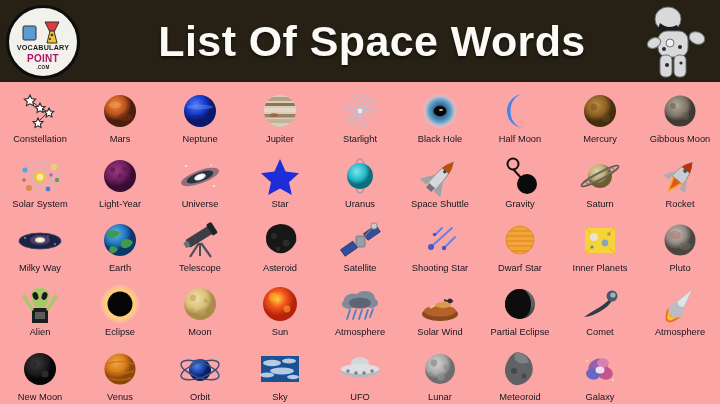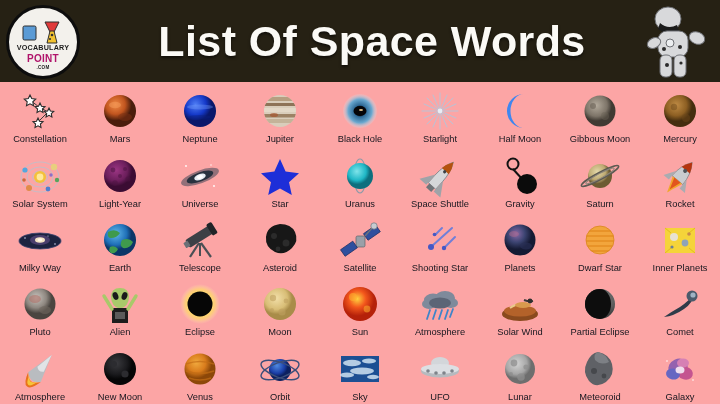--- a/index.html
+++ b/index.html
@@ -164,90 +164,90 @@
           <rect x="4" y="23" width="36" height="3.5" fill="#9c8265"></rect>
           <rect x="4" y="28" width="36" height="4" fill="#c4b399"></rect>
           <ellipse cx="16" cy="24" rx="4" ry="2" fill="#a5552f" opacity=".7"></ellipse>
         </g>
       </svg>
       <div class="label">Jupiter</div>
     </div>
 
     <div class="cell">
       <svg class="icon" viewBox="0 0 44 42">
-        <defs>
-            <radialGradient id="gbh" cx="50%" cy="50%">
-              <stop offset=".22" stop-color="#07090d"></stop>
-              <stop offset=".35" stop-color="#2f6a96"></stop>
-              <stop offset=".7" stop-color="#6aa8cf"></stop>
-              <stop offset="1" stop-color="#cfe2ee" stop-opacity=".15"></stop>
-            </radialGradient>
-          </defs>
-        <circle cx="22" cy="20" r="17" fill="url(#gbh)"></circle>
-        <ellipse cx="22" cy="20" rx="6.5" ry="5" fill="#050507"></ellipse>
-        <ellipse cx="23" cy="19" rx="2" ry="1.1" fill="#e2c38a"></ellipse>
-      </svg>
-      <div class="label">Black Hole</div>
-    </div>
-
-    <div class="cell">
-      <svg class="icon" viewBox="0 0 44 42">
         <g stroke="#b9c3d6" stroke-width="1" stroke-linecap="round">
           <line x1="22" y1="2" x2="22" y2="38"></line>
             <line x1="4" y1="20" x2="40" y2="20"></line>
           <line x1="9" y1="7" x2="35" y2="33"></line>
             <line x1="35" y1="7" x2="9" y2="33"></line>
           <line x1="15" y1="4" x2="29" y2="36"></line>
             <line x1="29" y1="4" x2="15" y2="36"></line>
           <line x1="6" y1="13" x2="38" y2="27"></line>
             <line x1="38" y1="13" x2="6" y2="27"></line>
         </g>
         <circle cx="22" cy="20" r="2.4" fill="#e8edf5"></circle>
       </svg>
       <div class="label">Starlight</div>
     </div>
 
     <div class="cell">
       <svg class="icon" viewBox="0 0 44 42">
+        <defs>
+            <radialGradient id="gbh" cx="50%" cy="50%">
+              <stop offset=".22" stop-color="#07090d"></stop>
+              <stop offset=".35" stop-color="#2f6a96"></stop>
+              <stop offset=".7" stop-color="#6aa8cf"></stop>
+              <stop offset="1" stop-color="#cfe2ee" stop-opacity=".15"></stop>
+            </radialGradient>
+          </defs>
+        <circle cx="22" cy="20" r="17" fill="url(#gbh)"></circle>
+        <ellipse cx="22" cy="20" rx="6.5" ry="5" fill="#050507"></ellipse>
+        <ellipse cx="23" cy="19" rx="2" ry="1.1" fill="#e2c38a"></ellipse>
+      </svg>
+      <div class="label">Black Hole</div>
+    </div>
+
+    <div class="cell">
+      <svg class="icon" viewBox="0 0 44 42">
         <path d="M26 3 A17 17 0 1 0 26 37 A13.5 17 0 1 1 26 3 Z" fill="#3f86ef"></path>
       </svg>
       <div class="label">Half Moon</div>
+    </div>
+
+    <div class="cell">
+      <svg class="icon" viewBox="0 0 44 42">
+        <defs>
+            <radialGradient id="gme" cx="38%" cy="32%">
+              <stop offset="0" stop-color="#c08c45"></stop>
+              <stop offset=".65" stop-color="#8d5f23"></stop>
+              <stop offset="1" stop-color="#452d0f"></stop>
+            </radialGradient>
+          </defs>
+        <circle cx="22" cy="20" r="16" fill="url(#gme)"></circle>
+        <circle cx="16" cy="16" r="3.2" fill="#6f4a1a" opacity=".5"></circle>
+        <circle cx="28" cy="27" r="4" fill="#6f4a1a" opacity=".45"></circle>
+      </svg>
+      <div class="label">Mercury</div>
     </div>
 
     <div class="cell">
       <svg class="icon" viewBox="0 0 44 42">
         <defs>
             <radialGradient id="ggm" cx="38%" cy="32%">
               <stop offset="0" stop-color="#b3aa9c"></stop>
               <stop offset=".7" stop-color="#7d7468"></stop>
               <stop offset="1" stop-color="#403a33"></stop>
             </radialGradient>
           </defs>
         <circle cx="22" cy="20" r="15.5" fill="url(#ggm)"></circle>
         <circle cx="15" cy="15" r="3" fill="#6b6357" opacity=".6"></circle>
         <circle cx="27" cy="25" r="4" fill="#6b6357" opacity=".45"></circle>
         <path d="M37 12 A15.5 15.5 0 0 1 30 33 A15.5 15.5 0 0 0 37 12Z" fill="#2b2722" opacity=".5"></path>
       </svg>
       <div class="label">Gibbous Moon</div>
-    </div>
-
-    <div class="cell">
-      <svg class="icon" viewBox="0 0 44 42">
-        <defs>
-            <radialGradient id="gme" cx="38%" cy="32%">
-              <stop offset="0" stop-color="#c08c45"></stop>
-              <stop offset=".65" stop-color="#8d5f23"></stop>
-              <stop offset="1" stop-color="#452d0f"></stop>
-            </radialGradient>
-          </defs>
-        <circle cx="22" cy="20" r="16" fill="url(#gme)"></circle>
-        <circle cx="16" cy="16" r="3.2" fill="#6f4a1a" opacity=".5"></circle>
-        <circle cx="28" cy="27" r="4" fill="#6f4a1a" opacity=".45"></circle>
-      </svg>
-      <div class="label">Mercury</div>
     </div>
 
     <div class="cell">
       <svg class="icon" viewBox="0 0 44 42">
         <g fill="none" stroke="#b9c2cd" stroke-width=".8">
           <ellipse cx="22" cy="21" rx="19" ry="15"></ellipse>
             <ellipse cx="22" cy="21" rx="13" ry="10"></ellipse>
             <ellipse cx="22" cy="21" rx="7.5" ry="6"></ellipse>
         </g>
         <circle cx="22" cy="21" r="6" fill="#f3c13b"></circle>
@@ -463,35 +463,20 @@
             <path d="M37 17 L27 27"></path>
             <path d="M24 8 L17 15"></path>
         </g>
         <circle cx="13" cy="27" r="3" fill="#4558c4"></circle>
         <circle cx="26" cy="28" r="2.2" fill="#4558c4"></circle>
         <circle cx="16.5" cy="14.5" r="1.8" fill="#4558c4"></circle>
       </svg>
       <div class="label">Shooting Star</div>
     </div>
 
-    <div class="cell">
-      <svg class="icon" viewBox="0 0 44 42">
-        <defs>
-            <radialGradient id="gp" cx="38%" cy="30%">
-              <stop offset="0" stop-color="#8a6aa8"></stop>
-              <stop offset=".55" stop-color="#3c4472"></stop>
-              <stop offset="1" stop-color="#151a33"></stop>
-            </radialGradient>
-          </defs>
-        <circle cx="22" cy="20" r="15.5" fill="url(#gp)"></circle>
-        <ellipse cx="16" cy="14" rx="5" ry="3" fill="#b06a8c" opacity=".5"></ellipse>
-        <ellipse cx="28" cy="26" rx="6" ry="3.5" fill="#2a3158" opacity=".6"></ellipse>
-      </svg>
-      <div class="label">Planets</div>
-    </div>
 
     <div class="cell">
       <svg class="icon" viewBox="0 0 44 42">
         <defs>
             <clipPath id="cd">
               <circle cx="22" cy="20" r="14"></circle>
             </clipPath>
           </defs>
         <circle cx="22" cy="20" r="14" fill="#f2a53c"></circle>
         <g clip-path="url(#cd)" stroke="#e48e22" stroke-width="1.6" fill="none">

